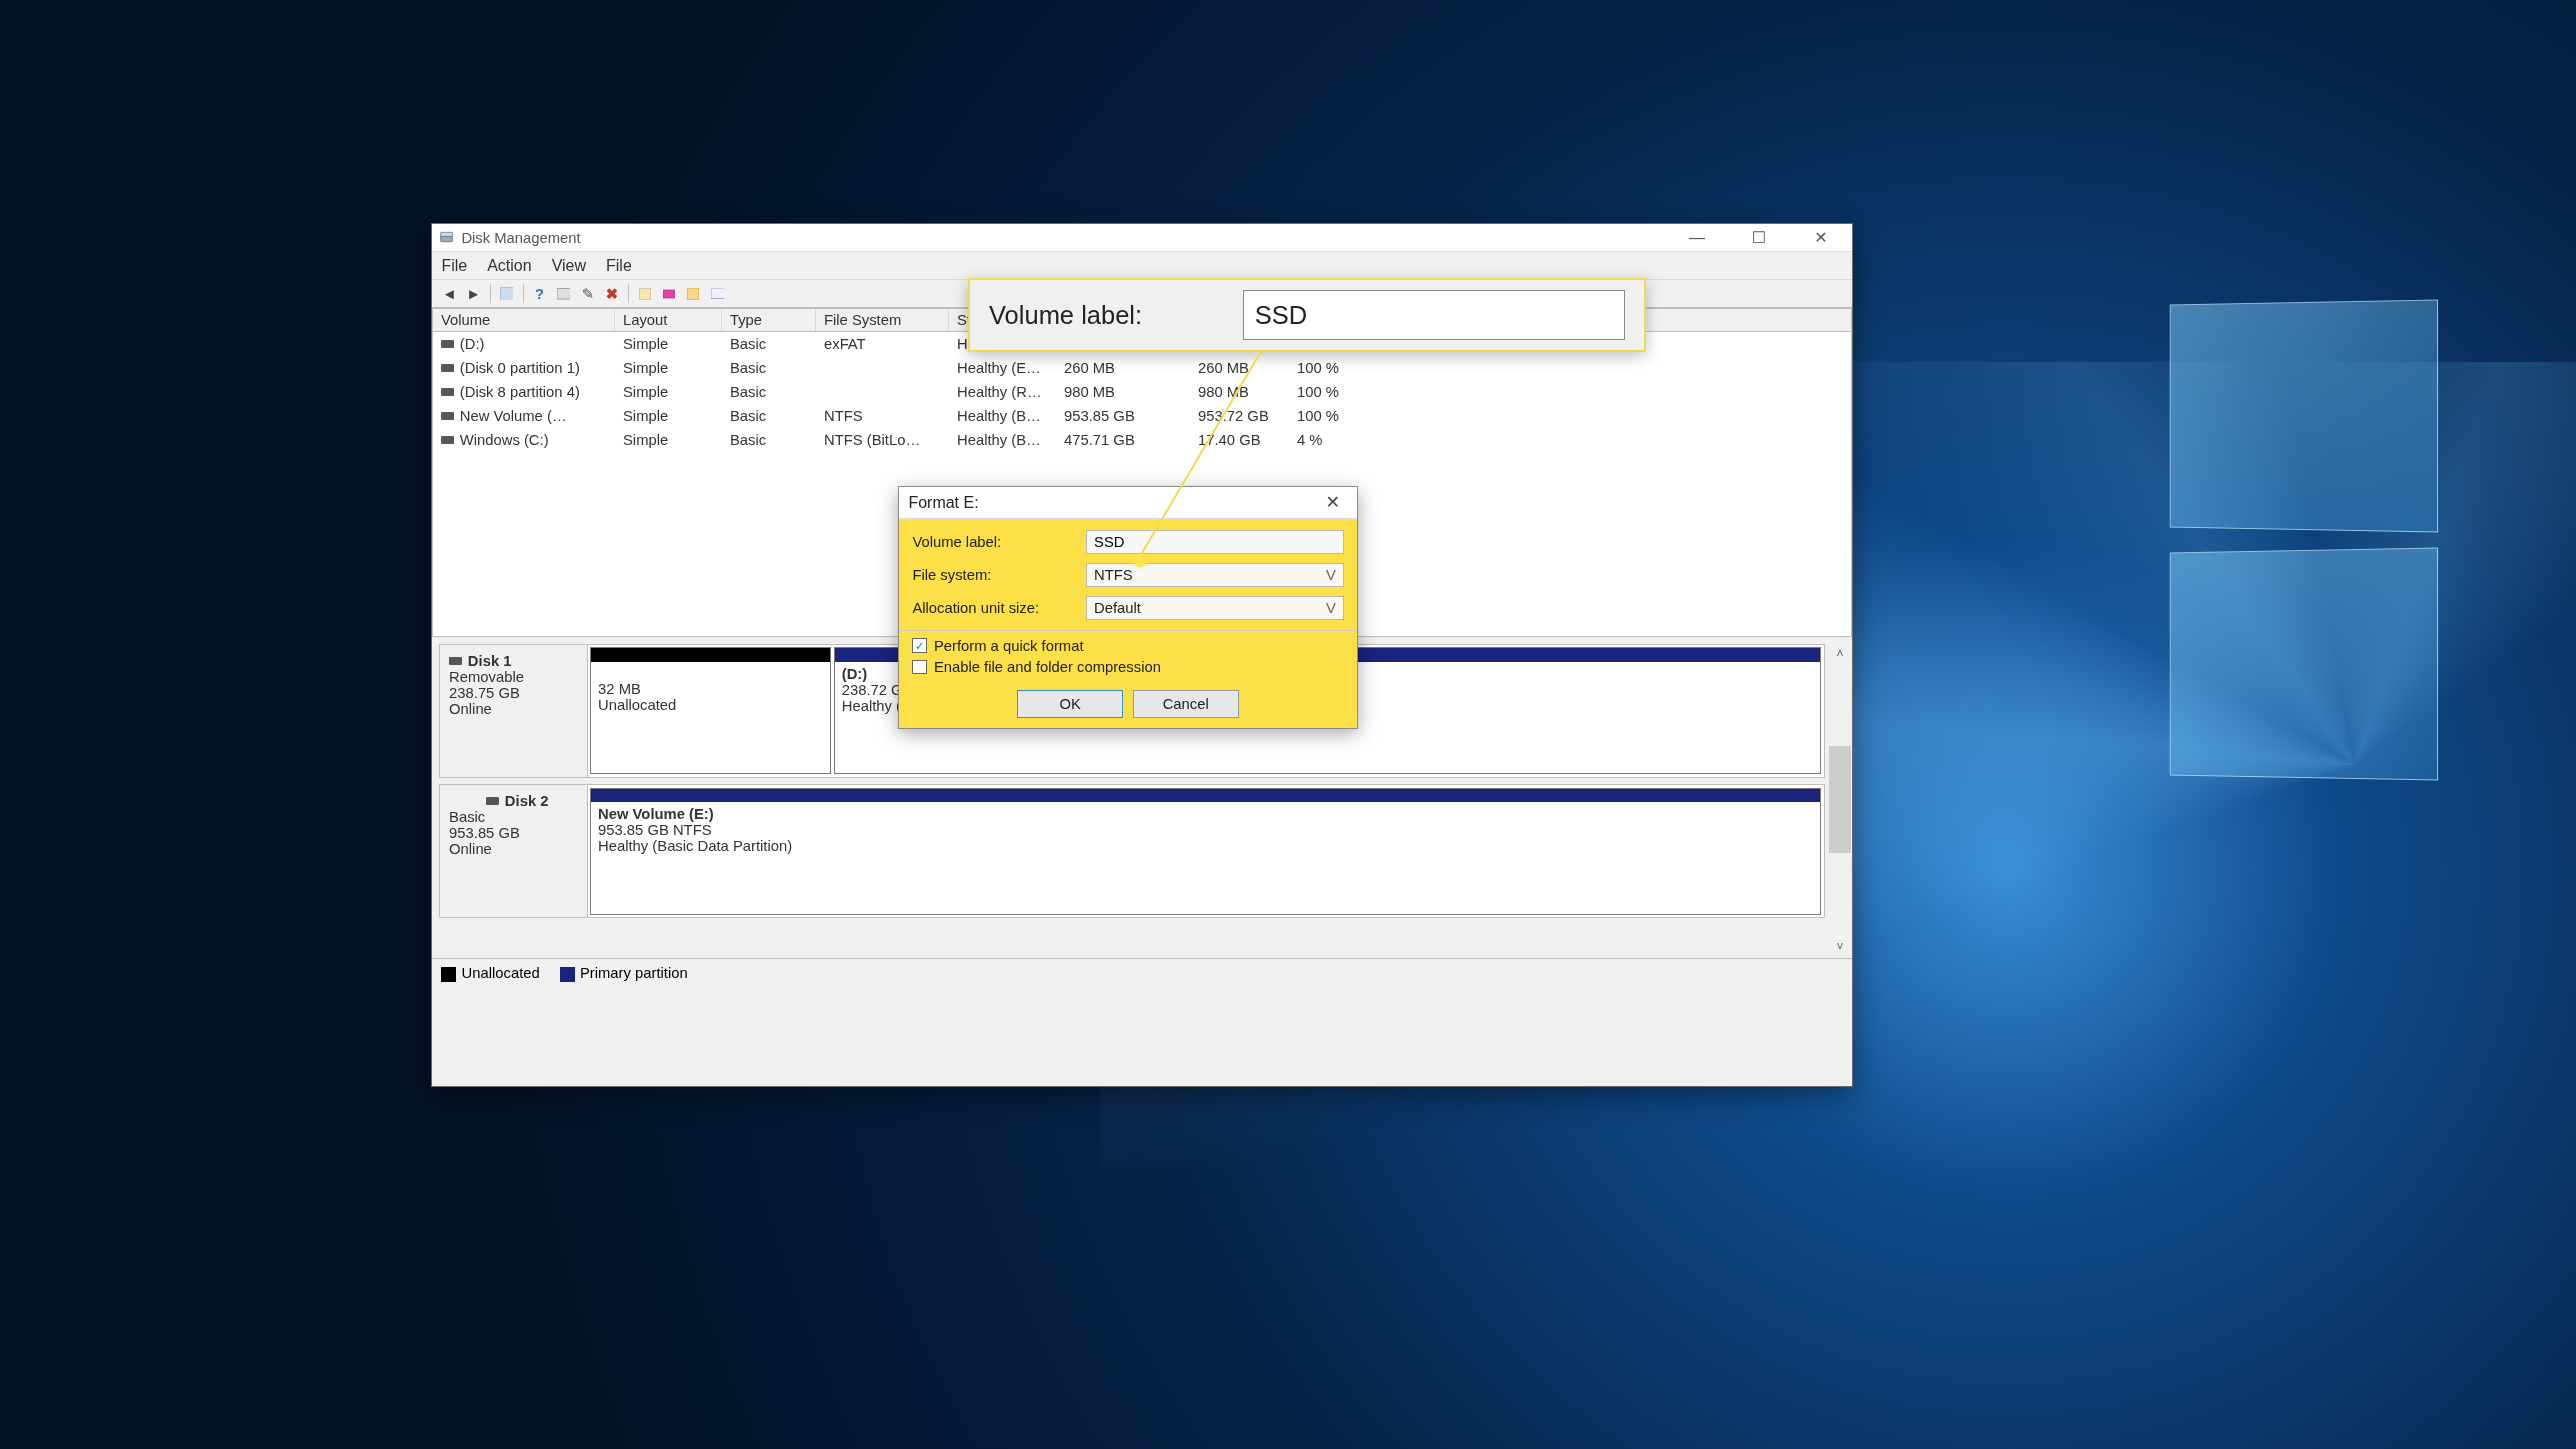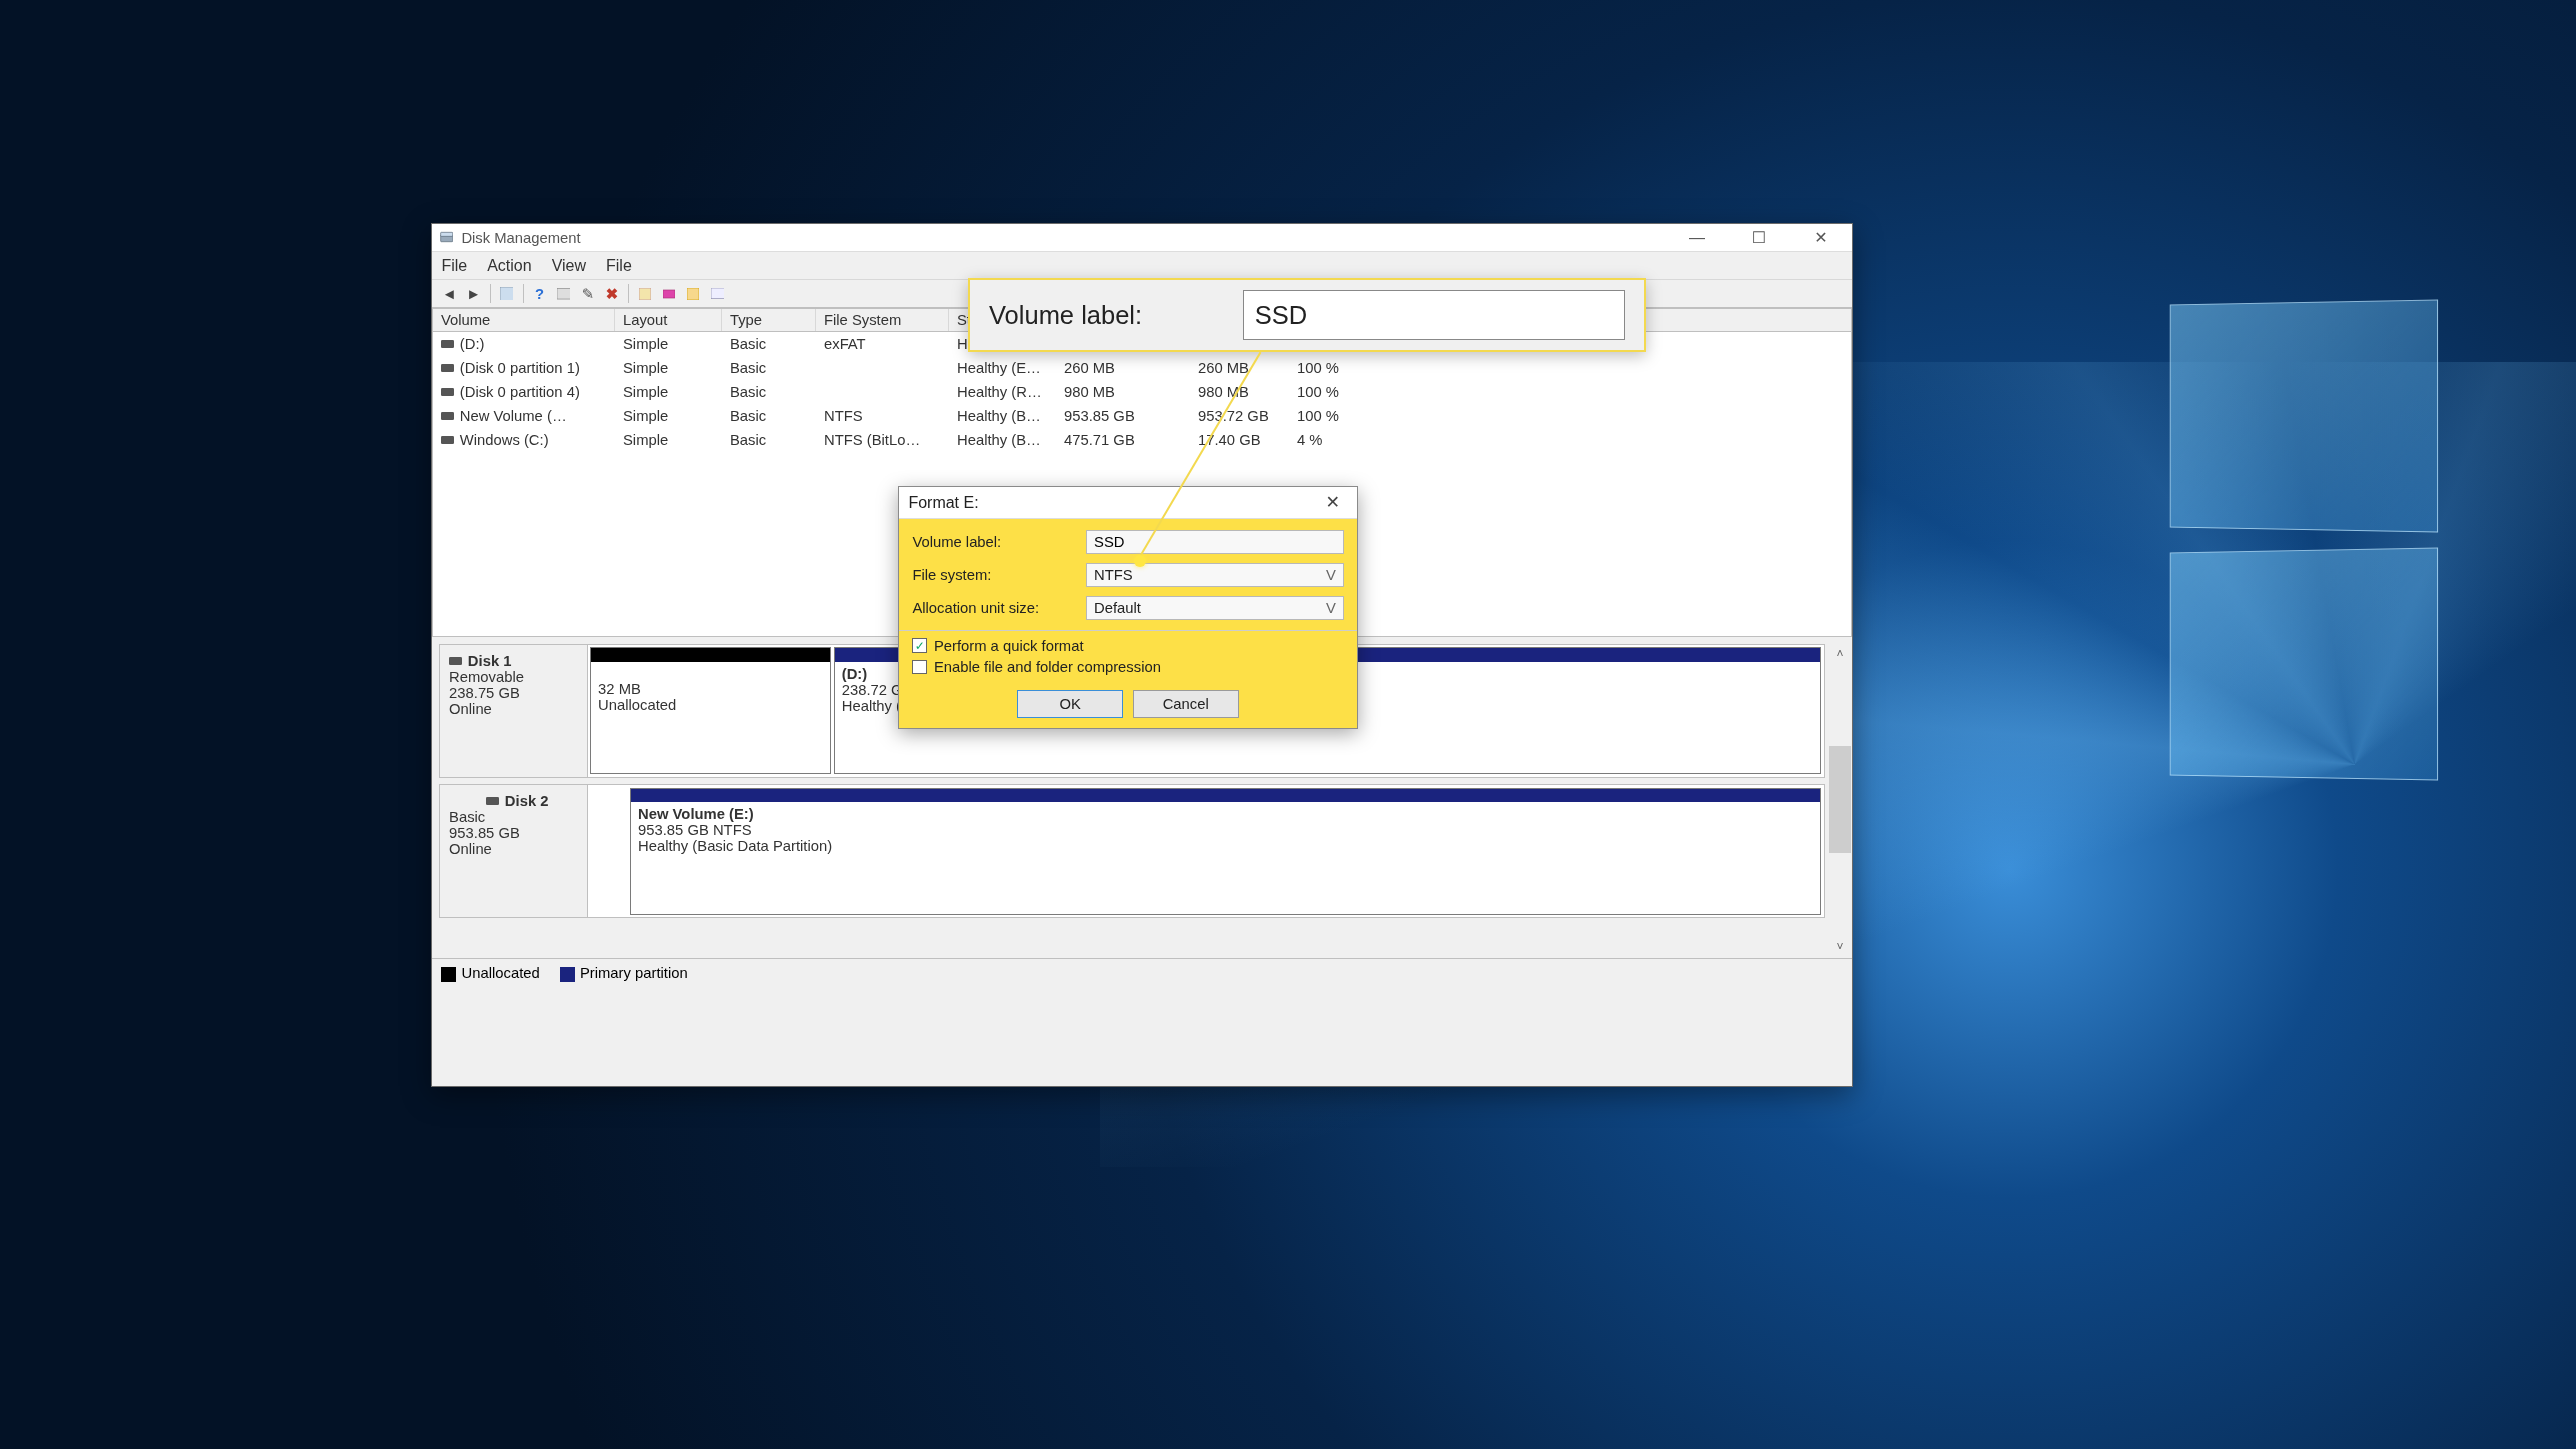--- a/index.html
+++ b/index.html
@@ -357,21 +357,21 @@
           <div class="col-type">Basic</div>
           <div class="col-fs"></div>
           <div class="col-status">Healthy (E…</div>
           <div class="col-cap">260 MB</div>
           <div class="col-free">260 MB</div>
           <div class="col-pct">100 %</div>
         </div>
         <div class="vt-row">
           <div class="col-vol">
             <span class="disk-icon"></span>
-            <span>(Disk 0 partition 4)</span>
+            <span>(Disk 8 partition 4)</span>
           </div>
           <div class="col-layout">Simple</div>
           <div class="col-type">Basic</div>
           <div class="col-fs"></div>
           <div class="col-status">Healthy (R…</div>
           <div class="col-cap">980 MB</div>
           <div class="col-free">980 MB</div>
           <div class="col-pct">100 %</div>
         </div>
         <div class="vt-row">
@@ -438,21 +438,21 @@
       <div class="disk-info">
         <div style="display:flex;align-items:center;gap:5.4px;margin-left:37px;">
             <span class="disk-icon"></span>
             <b>Disk 2</b>
           </div>
         <div>Basic</div>
         <div>953.85 GB</div>
         <div>Online</div>
       </div>
       <div class="disk-parts">
-        <div class="part" style="flex:1;margin-left:40px;">
+        <div class="part" style="flex:1;">
           <div class="part-header ph-blue"></div>
           <b>New Volume  (E:)</b>
           <div>953.85 GB NTFS</div>
           <div>Healthy (Basic Data Partition)</div>
         </div>
       </div>
     </div>
   </div>
 
   <div class="legend">

